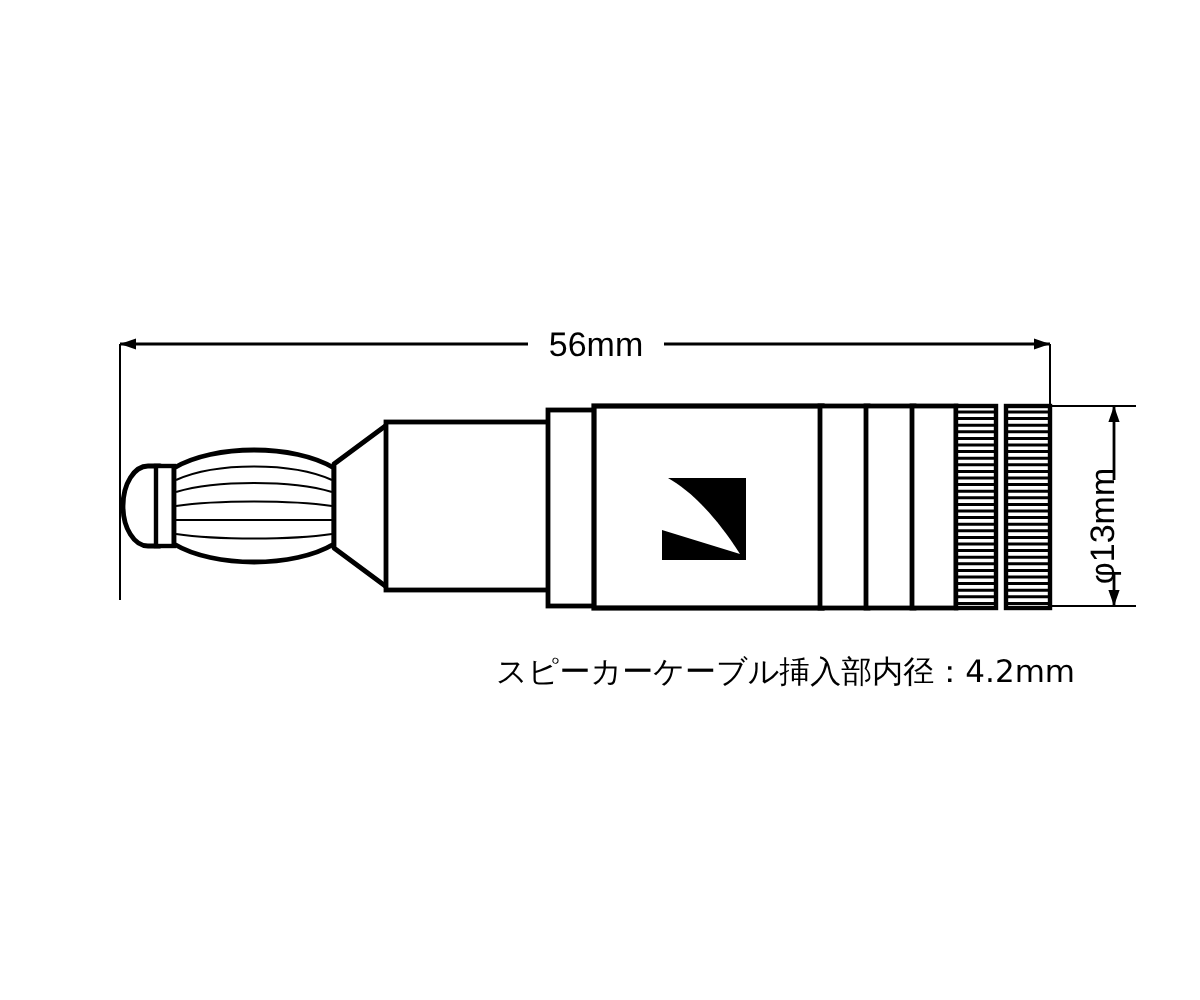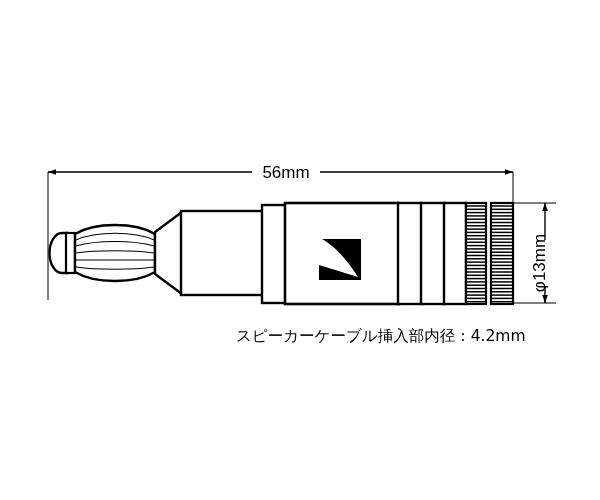--- a/index.html
+++ b/index.html
@@ -11,20 +11,21 @@
     width: 600px;
     height: 500px;
     font-family: "Liberation Sans", sans-serif;
     overflow: hidden;
   }
   #drawing-canvas {
     position: relative;
     width: 540px;
     height: 500px;
     background: #ffffff;
+    padding-left: 12px;
   }
   #drawing-svg {
     display: block;
     width: 600px;
     height: 500px;
   }
   .dim-text {
     font-family: "Liberation Sans", sans-serif;
     font-size: 17px;
     fill: #000000;

